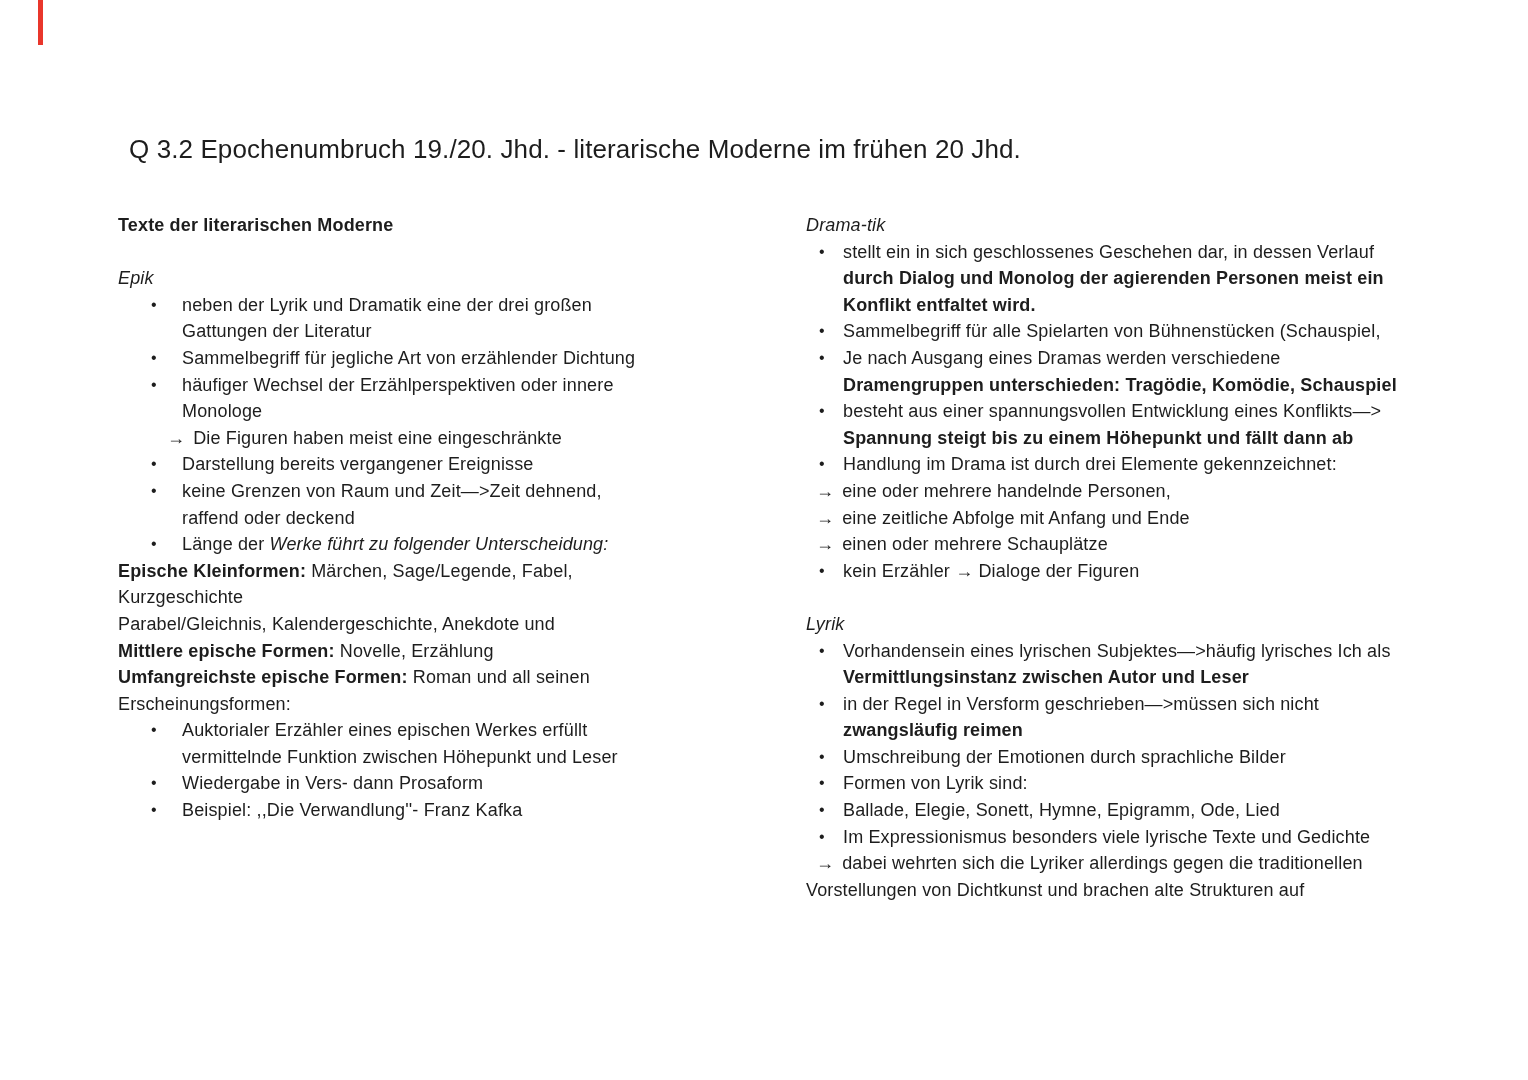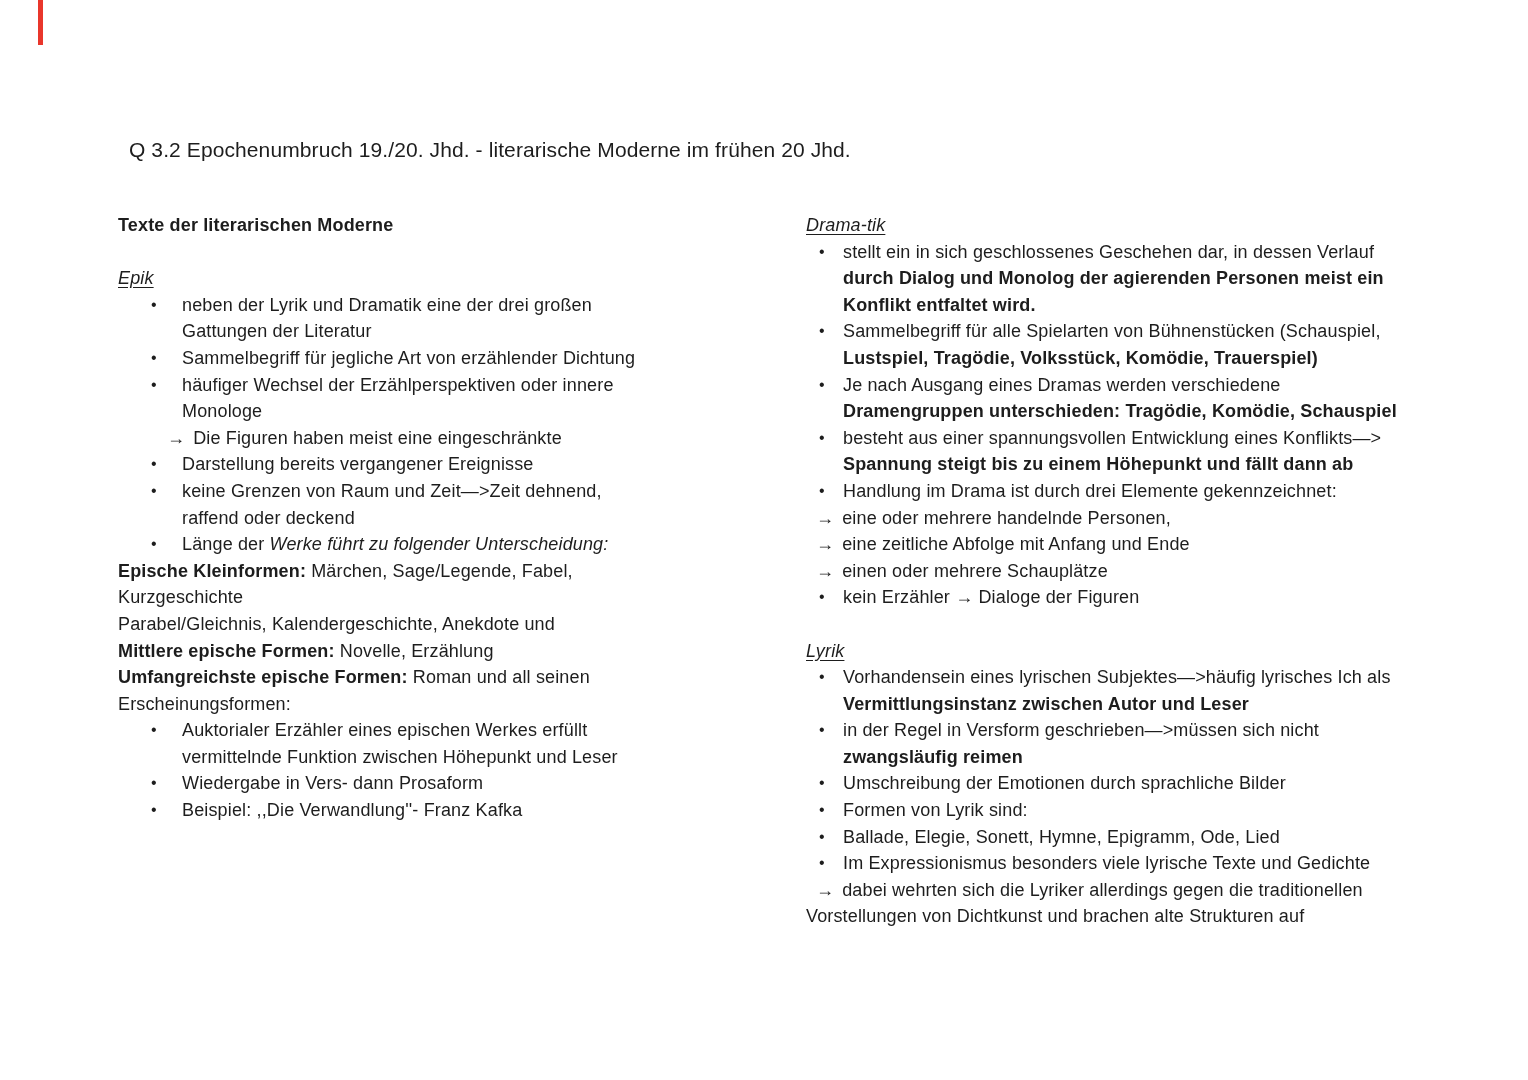--- a/index.html
+++ b/index.html
@@ -12,21 +12,21 @@
   }
   .page { position: relative; width: 1528px; height: 1080px; background: #ffffff; }
 
   .red-mark {
     position: absolute; left: 38px; top: 0; width: 5px; height: 45px;
     background: #e9362b;
   }
 
   .title {
     position: absolute; left: 129px; top: 136px;
-    font-size: 21px; line-height: 27px;
+    font-size: 26px; line-height: 27px;
     white-space: nowrap; letter-spacing: 0.1px;
   }
 
   .col { position: absolute; top: 212px; }
   .col-l { left: 118px; width: 660px; }
   .col-r { left: 806px; width: 700px; }
 
   .line {
     position: relative;
     height: 26.6px; line-height: 26.6px;
@@ -45,21 +45,21 @@
   .col-r .line.b  { padding-left: 37px; }
   .col-r .line.c  { padding-left: 37px; font-weight: bold; }
   .col-r .line.a  { padding-left: 10px; }
   .col-r .line.b > .marker { position: absolute; left: 13px; top: 0; }
 
   .marker.bullet { font-size: 16px; }
   .line.a > .marker, .line.ac > .marker { margin-right: 8px; }
 
   .seg-b { font-weight: 700; }
   .seg-i { font-style: italic; }
-  .seg-u { text-decoration: underline; text-underline-offset: 3px; }
+  .seg-u { text-underline-offset: 3px; }
 </style>
 </head>
 <body style="color: rgb(29, 29, 29); background: rgb(255, 255, 255);">
 
 <div class="page">
   <div class="red-mark" style="background: rgb(233, 54, 43);"></div>
   <div class="title">Q 3.2 Epochenumbruch 19./20. Jhd. - literarische Moderne im frühen 20 Jhd.</div>
   <div class="col col-l">
       <div class="line h"><span class="seg-b">Texte der literarischen Moderne</span></div>
       <div class="line sp"></div>
@@ -84,21 +84,20 @@
       <div class="line c"><span class="">vermittelnde Funktion zwischen Höhepunkt und Leser</span></div>
       <div class="line b"><span class="marker bullet">•</span><span class="">Wiedergabe in Vers- dann Prosaform</span></div>
       <div class="line b"><span class="marker bullet">•</span><span class="">Beispiel: ,,Die Verwandlung''- Franz Kafka</span></div>
     </div>
   <div class="col col-r">
       <div class="line h"><span class="seg-i seg-u">Drama-tik</span></div>
       <div class="line b"><span class="marker bullet">•</span><span class="">stellt ein in sich geschlossenes Geschehen dar, in dessen Verlauf</span></div>
       <div class="line c"><span class="">durch Dialog und Monolog der agierenden Personen meist ein</span></div>
       <div class="line c"><span class="">Konflikt entfaltet wird.</span></div>
       <div class="line b"><span class="marker bullet">•</span><span class="">Sammelbegriff für alle Spielarten von Bühnenstücken (Schauspiel,</span></div>
-      <div class="line c"><span class="">Lustspiel, Tragödie, Volksstück, Komödie, Trauerspiel)</span></div>
       <div class="line b"><span class="marker bullet">•</span><span class="">Je nach Ausgang eines Dramas werden verschiedene</span></div>
       <div class="line c"><span class="">Dramengruppen unterschieden: Tragödie, Komödie, Schauspiel</span></div>
       <div class="line b"><span class="marker bullet">•</span><span class="">besteht aus einer spannungsvollen Entwicklung eines Konflikts—&gt;</span></div>
       <div class="line c"><span class="">Spannung steigt bis zu einem Höhepunkt und fällt dann ab</span></div>
       <div class="line b"><span class="marker bullet">•</span><span class="">Handlung im Drama ist durch drei Elemente gekennzeichnet:</span></div>
       <div class="line a"><span class="marker arrow">→</span><span class="">eine oder mehrere handelnde Personen,</span></div>
       <div class="line a"><span class="marker arrow">→</span><span class="">eine zeitliche Abfolge mit Anfang und Ende</span></div>
       <div class="line a"><span class="marker arrow">→</span><span class="">einen oder mehrere Schauplätze</span></div>
       <div class="line b"><span class="marker bullet">•</span><span class="">kein Erzähler → Dialoge der Figuren</span></div>
       <div class="line sp"></div>

